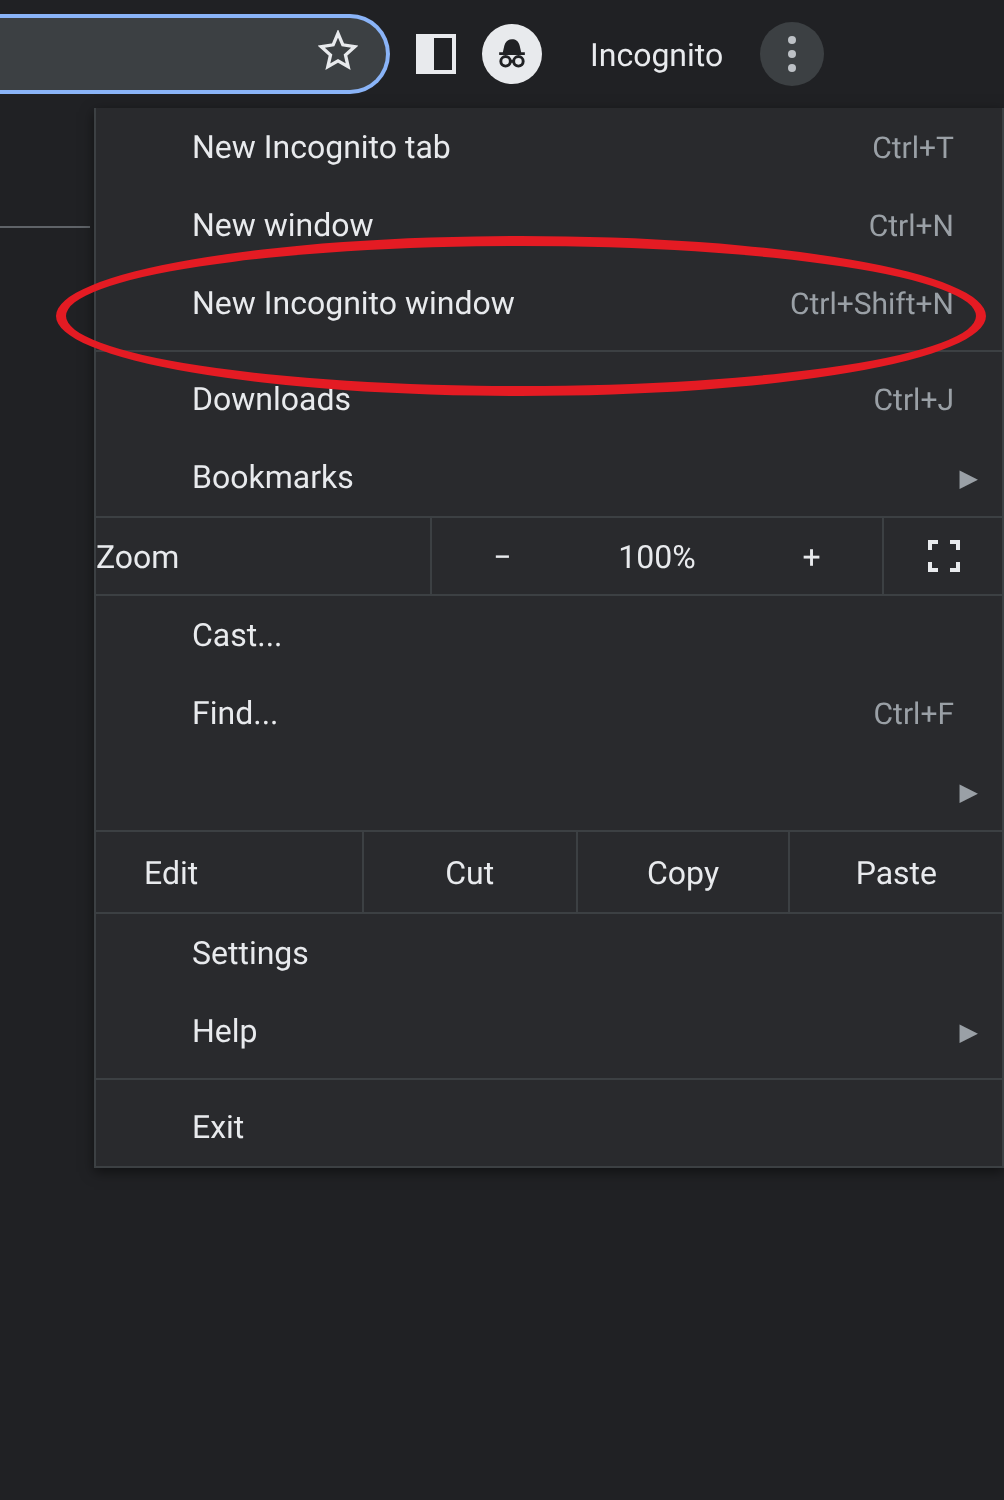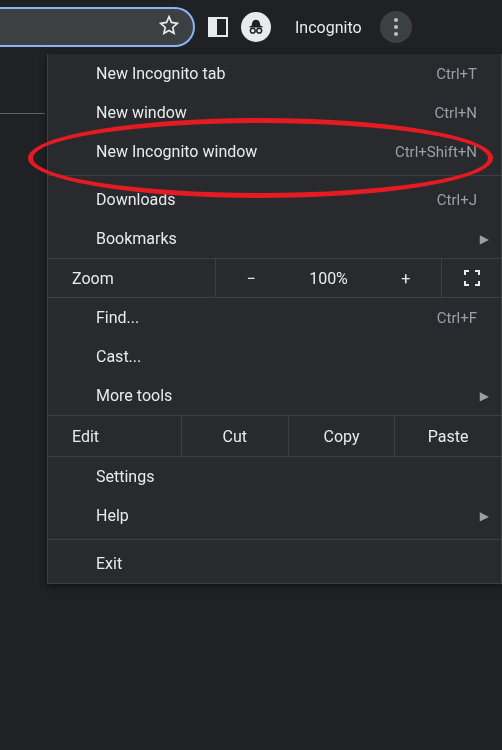--- a/index.html
+++ b/index.html
@@ -100,21 +100,20 @@
     .zoom-row {
       display: flex;
       align-items: center;
       height: 40px;
       border-top: 1px solid #3c4043;
       border-bottom: 1px solid #3c4043;
       font-size: 16px;
     }
     .zoom-row .zoom-label {
       width: 168px;
-      padding-left: 24px;
       color: #e8eaed;
       border-right: 1px solid #3c4043;
       height: 100%;
       display: flex; align-items: center;
     }
     .zoom-row .zbtn {
       flex: 1;
       text-align: center;
       color: #e8eaed;
       height: 100%;
@@ -229,28 +228,27 @@
     <div class="zbtn zval">100%</div>
     <div class="zbtn">+</div>
     <div class="fs">
       <svg width="16" height="16" viewBox="0 0 16 16">
         <path d="M1 5V1h4M11 1h4v4M15 11v4h-4M5 15H1v-4" fill="none" stroke="#e8eaed" stroke-width="2"></path>
       </svg>
     </div>
   </div>
 
   <div class="menu-row">
+    <span class="label">Cast...</span>
+  </div>
+  <div class="menu-row">
     <span class="label">Find...</span>
     <span class="shortcut">Ctrl+F</span>
   </div>
   <div class="menu-row">
-    <span class="label">Cast...</span>
-  </div>
-  <div class="menu-row">
-    <span class="label">More tools</span>
     <span class="chevron">▶</span>
   </div>
 
   <div class="edit-row">
     <div class="edit-label">Edit</div>
     <div class="ebtn">Cut</div>
     <div class="ebtn">Copy</div>
     <div class="ebtn">Paste</div>
   </div>
 

